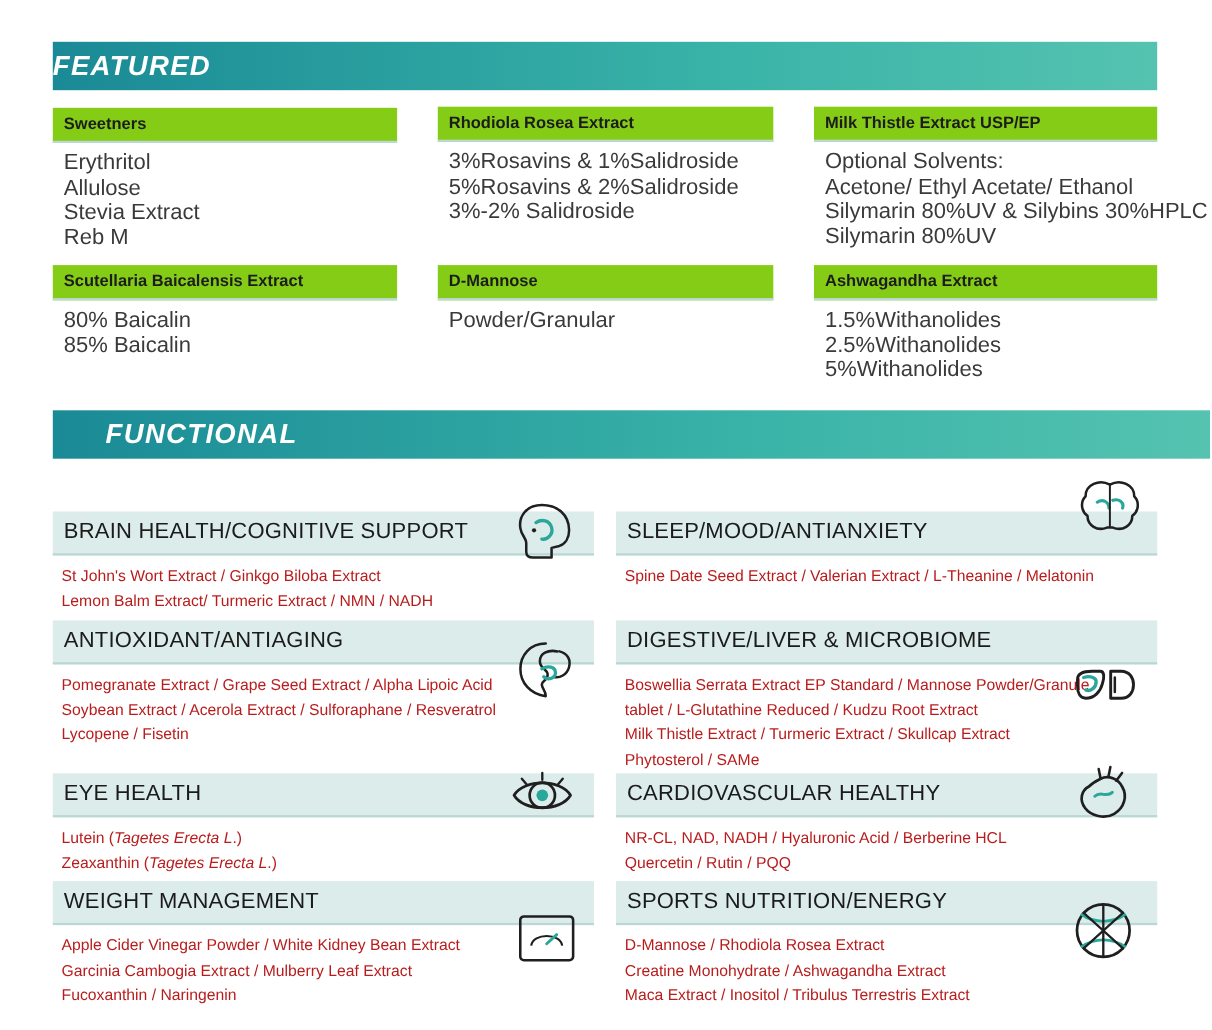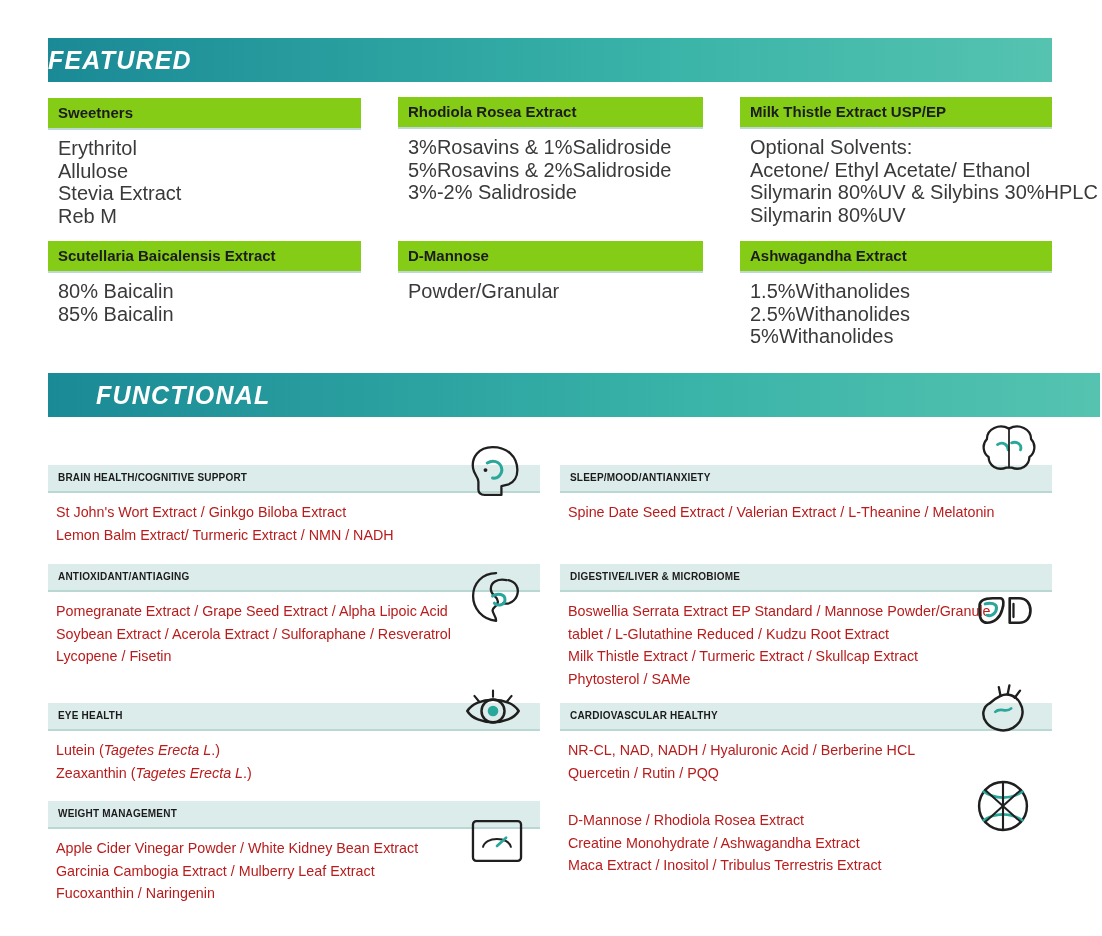--- a/index.html
+++ b/index.html
@@ -63,22 +63,22 @@
     line-height: 22.5px;
     color: #3a3a3a;
   }
   .cat-list li { white-space: nowrap; }
 
   
   .fx-block { position: absolute; }
   .fx-head {
     background: #dcecea;
     border-bottom: 2px solid #b9d8d4;
-    font-weight: bold;
-    font-size: 10px;
+    font-weight: normal;
+    font-size: 20px;
     letter-spacing: 0.2px;
     color: #1b1b1b;
     padding: 7px 10px 8px 10px;
     box-sizing: border-box;
   }
   .fx-list {
     list-style: none;
     margin: 0;
     padding: 8px 10px 0 8px;
     font-size: 14.3px;
@@ -256,20 +256,21 @@
       <li>Quercetin / Rutin / PQQ</li>
     </ul>
     <svg class="fx-icon" style="right:14px; bottom:42px;" viewBox="0 0 70 70">
       <path d="M18 26 C10 30 8 40 14 48 C20 56 34 60 44 54 C54 48 58 36 52 26 C48 18 38 14 30 18 C26 20 22 22 18 26 Z" fill="none" stroke="#1f1f1f" stroke-width="2.8" stroke-linejoin="round"></path>
       <path d="M30 18 L28 8 M38 16 L40 6 M46 20 L52 12" stroke="#1f1f1f" stroke-width="2.6" stroke-linecap="round"></path>
       <path d="M24 36 C30 30 36 38 42 32" fill="none" stroke="#2aa79b" stroke-width="3" stroke-linecap="round"></path>
     </svg>
   </div>
 
   <div class="fx-block" style="top:801px; left:560px; width:492px;">
+    <div class="fx-head">SPORTS NUTRITION/ENERGY</div>
     <ul class="fx-list">
       <li>D-Mannose / Rhodiola Rosea Extract</li>
       <li>Creatine Monohydrate / Ashwagandha Extract</li>
       <li>Maca Extract / Inositol / Tribulus Terrestris Extract</li>
     </ul>
     <svg class="fx-icon" style="right:16px; bottom:40px;" viewBox="0 0 70 70">
       <circle cx="35" cy="35" r="27" fill="none" stroke="#1f1f1f" stroke-width="2.8"></circle>
       <path d="M12 18 C26 28 44 28 58 18" fill="none" stroke="#2aa79b" stroke-width="3"></path>
       <path d="M12 52 C26 42 44 42 58 52" fill="none" stroke="#2aa79b" stroke-width="3"></path>
       <path d="M35 8 L35 62" stroke="#1f1f1f" stroke-width="2.4"></path>

